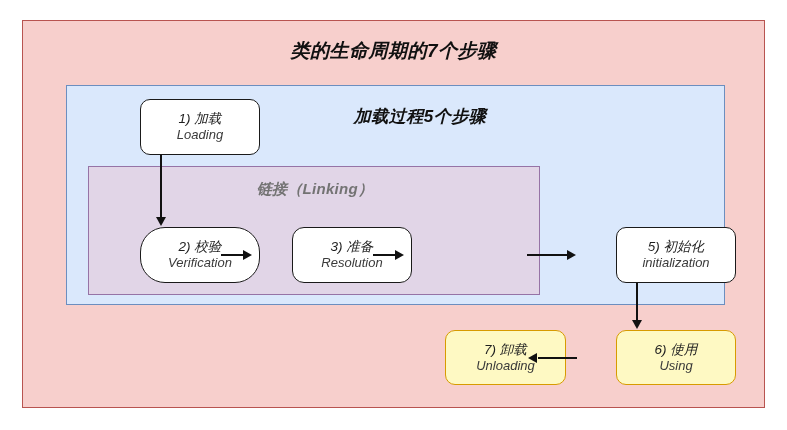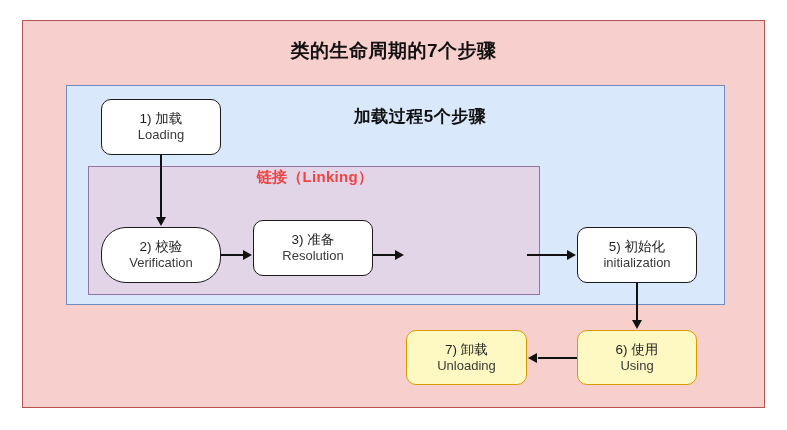--- a/index.html
+++ b/index.html
@@ -2,21 +2,21 @@
 <html><head>
 <meta charset="utf-8">
 <style>
   html,body{margin:0;padding:0;}
   body{
     width:787px;height:430px;
     background:#ffffff;
     font-family:"Liberation Sans","DejaVu Sans",sans-serif;
     overflow:hidden;
   }
-  #canvas{position:relative;width:629px;height:430px;}
+  #canvas{position:relative;width:629px;height:430px;font-style:italic;}
 
   .outer-box{
     position:absolute;
     left:22px;top:20px;width:743px;height:388px;
     background:#f7cfcc;
     border:1px solid #b85450;
     box-sizing:border-box;
   }
   .blue-box{
     position:absolute;
@@ -42,35 +42,36 @@
   }
   .title-blue{
     position:absolute;
     left:240px;top:105px;width:360px;
     text-align:center;
     font-size:17px;font-weight:bold;color:#111111;
     letter-spacing:0.5px;
   }
   .title-purple{
     position:absolute;
-    left:180px;top:168px;width:270px;
+    left:180px;top:180px;width:270px;
     text-align:center;
-    font-size:15px;font-weight:bold;color:#ef4444;
+    font-size:15px;font-weight:bold;color:#737373;
     letter-spacing:0.3px;
   }
 
   .node{
     position:absolute;
     box-sizing:border-box;
     border-radius:10px;
     display:flex;
     flex-direction:column;
     align-items:center;
     justify-content:center;
     line-height:1.28;
+    margin-left:39px;
   }
   .node .cn{font-size:13.5px;color:#1f1f1f;}
   .node .en{font-size:13px;color:#3a3a3a;}
 
   .node-white{
     background:#ffffff;
     border:1.4px solid #1a1a1a;
   }
   .node-orange{
     background:#fef9c3;
@@ -116,21 +117,21 @@
   <div class="node node-white" style="left:101px;top:99px;width:120px;height:56px;">
     <span class="cn">1) 加载</span>
     <span class="en">Loading</span>
   </div>
 
   <div class="node node-white" style="left:101px;top:227px;width:120px;height:56px;border-radius:25px;">
     <span class="cn">2) 校验</span>
     <span class="en">Verification</span>
   </div>
 
-  <div class="node node-white" style="left:253px;top:220px;width:120px;height:56px;">
+  <div class="node node-white" style="left:253px;top:227px;width:120px;height:56px;border-radius:12px;">
     <span class="cn">3) 准备</span>
     <span class="en">Resolution</span>
   </div>
 
 
   <div class="node node-white" style="left:577px;top:227px;width:120px;height:56px;">
     <span class="cn">5) 初始化</span>
     <span class="en">initialization</span>
   </div>
 

